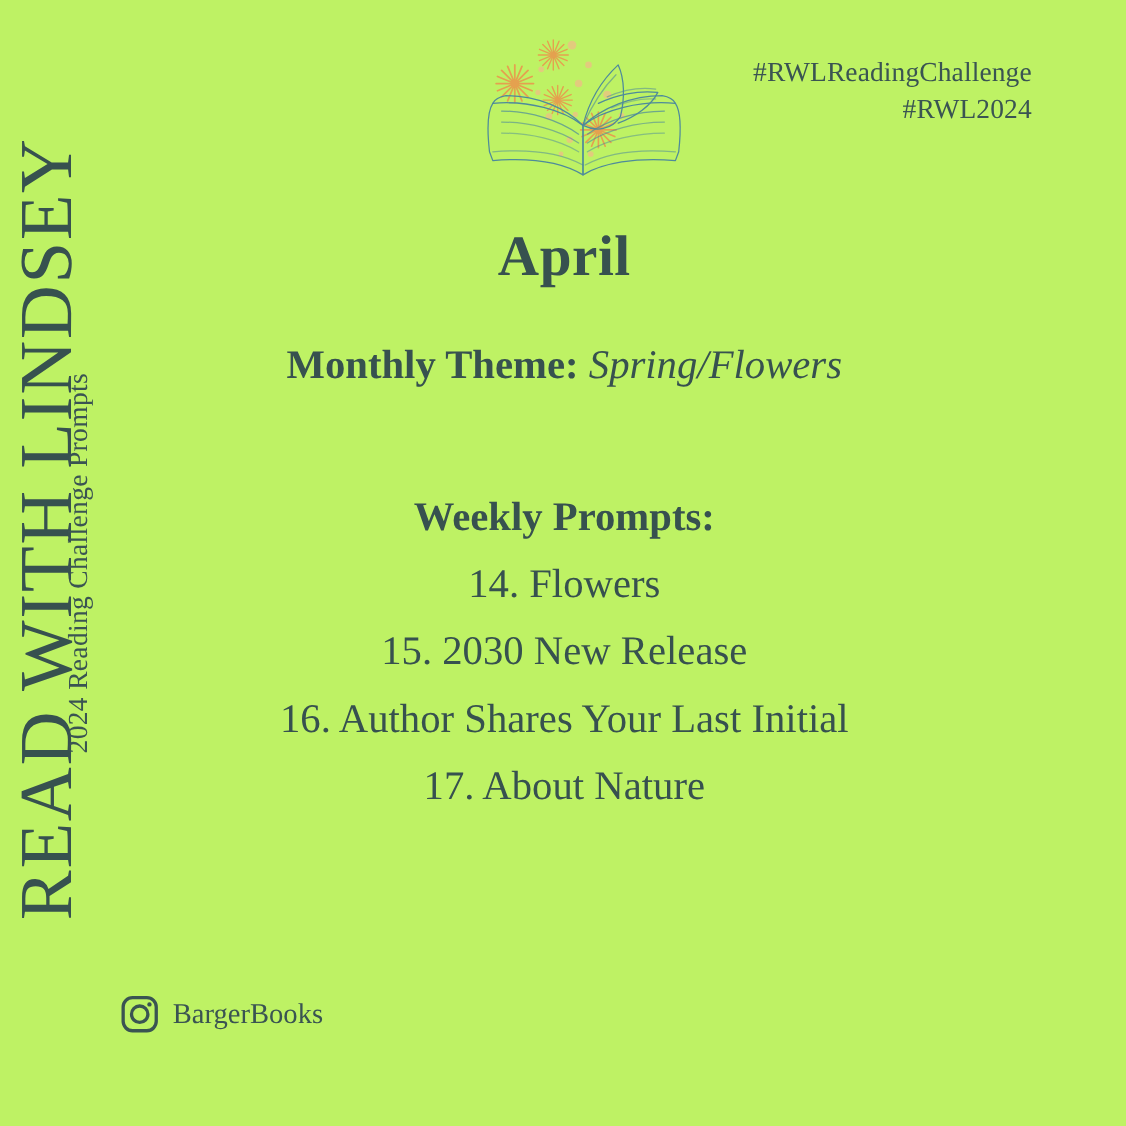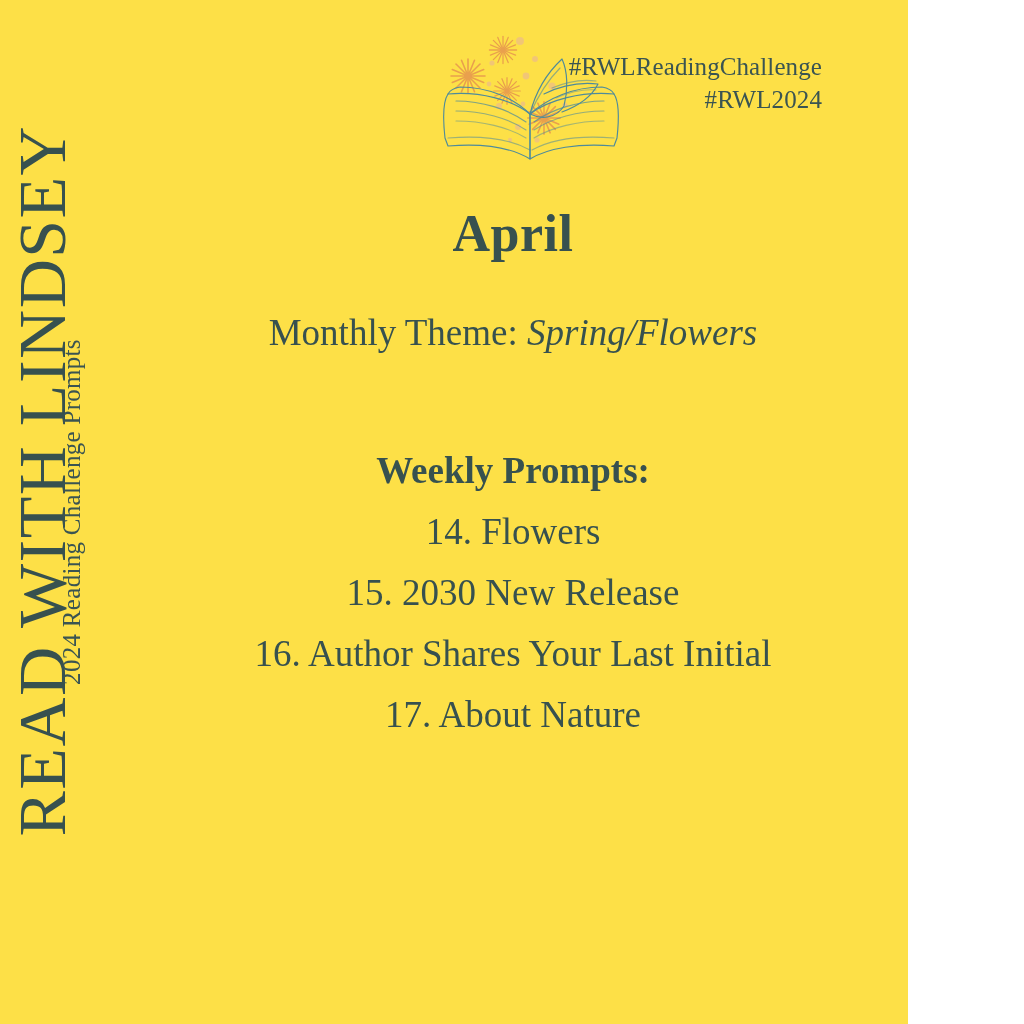--- a/index.html
+++ b/index.html
@@ -2,23 +2,23 @@
 <html><head>
 <meta charset="utf-8">
 <style>
   html, body {
     margin: 0;
     padding: 0;
     background: #ffffff;
   }
   #canvas {
     position: relative;
-    width: 908px;
+    width: 1024px;
     height: 1024px;
-    background: #fde047;
+    background: #bef264;
     overflow: hidden;
     font-family: "Liberation Serif", "DejaVu Serif", serif;
     color: #37514F;
     -webkit-font-smoothing: antialiased;
   }
 
   
   .hashtags {
     position: absolute;
     top: 50px;
@@ -99,21 +99,21 @@
   }
   .theme {
     position: absolute;
     top: 312px;
     left: 0;
     width: 100%;
     font-size: 37px;
     line-height: 1.15;
     white-space: nowrap;
   }
-  .theme .lbl { font-weight: normal; }
+  .theme .lbl { font-weight: bold; }
   .theme .val { font-weight: normal; font-style: italic; }
 
   .prompts {
     position: absolute;
     top: 452px;
     left: -40px;
     width: 726px;
   }
   .prompts-title {
     font-size: 37px;
@@ -262,15 +262,23 @@
 
     <div class="prompts">
       <div class="prompts-title">Weekly Prompts:</div>
       <div class="prompt-line">14. Flowers</div>
       <div class="prompt-line">15. 2030 New Release</div>
       <div class="prompt-line">16. Author Shares Your Last Initial</div>
       <div class="prompt-line">17. About Nature</div>
     </div>
   </div>
 
+  <div class="footer-left">
+    <svg class="ig-icon" viewBox="0 0 24 24">
+      <rect x="2.5" y="2.5" width="19" height="19" rx="5.4" ry="5.4" fill="none" stroke="#3A5452" stroke-width="1.9"></rect>
+      <circle cx="12" cy="12" r="4.7" fill="none" stroke="#3A5452" stroke-width="1.9"></circle>
+      <circle cx="17.6" cy="6.4" r="1.25" fill="#3A5452"></circle>
+    </svg>
+    <span class="handle">BargerBooks</span>
+  </div>
 
 
 </div>
 
 </body></html>

